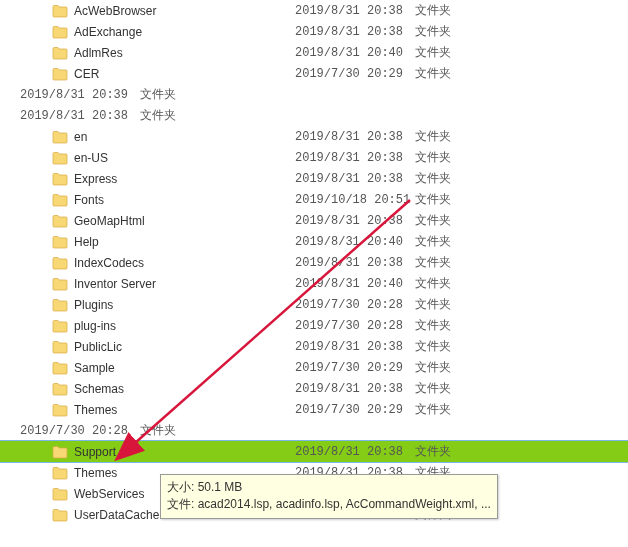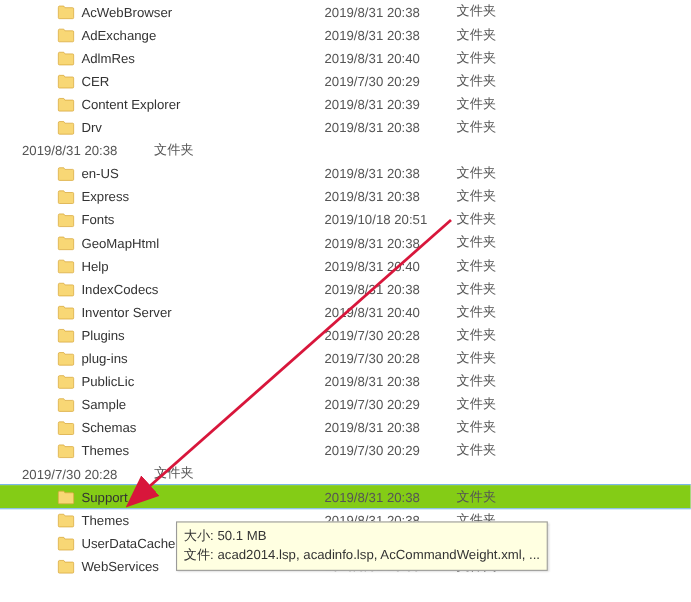--- a/index.html
+++ b/index.html
@@ -29,20 +29,21 @@
   }
   .name-col {
     display: flex;
     align-items: center;
     width: 275px;
     padding-left: 32px;
   }
   .date-col {
     width: 120px;
     color: #555;
+    font-family: Liberation Mono, monospace;
   }
   .type-col {
     width: 80px;
     color: #555;
   }
   .folder-icon {
     width: 16px;
     height: 14px;
     margin-right: 6px;
     flex-shrink: 0;
@@ -114,44 +115,36 @@
           <svg viewBox="0 0 16 14" width="16" height="14">
             <path d="M1 3 L1 12 Q1 13 2 13 L14 13 Q15 13 15 12 L15 4 Q15 3 14 3 L7 3 L6 1.5 L2 1.5 Q1 1.5 1 3 Z" fill="#f8d775" stroke="#d9a93e" stroke-width="0.7"></path>
           </svg>
         </span>
         <span>CER</span>
       </div>
       <div class="date-col">2019/7/30 20:29</div>
       <div class="type-col">文件夹</div>
     </div>
     <div class="row">
-      <div class="name-col">
-        <span class="folder-icon">
-          <svg viewBox="0 0 16 14" width="16" height="14">
-            <path d="M1 3 L1 12 Q1 13 2 13 L14 13 Q15 13 15 12 L15 4 Q15 3 14 3 L7 3 L6 1.5 L2 1.5 Q1 1.5 1 3 Z" fill="#f8d775" stroke="#d9a93e" stroke-width="0.7"></path>
-          </svg>
-        </span>
-        <span>Content Explorer</span>
-      </div>
       <div class="date-col">2019/8/31 20:39</div>
       <div class="type-col">文件夹</div>
     </div>
     <div class="row">
-      <div class="name-col">
-        <span class="folder-icon">
-          <svg viewBox="0 0 16 14" width="16" height="14">
-            <path d="M1 3 L1 12 Q1 13 2 13 L14 13 Q15 13 15 12 L15 4 Q15 3 14 3 L7 3 L6 1.5 L2 1.5 Q1 1.5 1 3 Z" fill="#f8d775" stroke="#d9a93e" stroke-width="0.7"></path>
-          </svg>
-        </span>
-        <span>Drv</span>
-      </div>
-      <div class="date-col">2019/8/31 20:38</div>
-      <div class="type-col">文件夹</div>
-    </div>
-    <div class="row">
+      <div class="date-col">2019/8/31 20:38</div>
+      <div class="type-col">文件夹</div>
+    </div>
+    <div class="row">
+      <div class="name-col">
+        <span class="folder-icon">
+          <svg viewBox="0 0 16 14" width="16" height="14">
+            <path d="M1 3 L1 12 Q1 13 2 13 L14 13 Q15 13 15 12 L15 4 Q15 3 14 3 L7 3 L6 1.5 L2 1.5 Q1 1.5 1 3 Z" fill="#f8d775" stroke="#d9a93e" stroke-width="0.7"></path>
+          </svg>
+        </span>
+        <span>en</span>
+      </div>
       <div class="date-col">2019/8/31 20:38</div>
       <div class="type-col">文件夹</div>
     </div>
     <div class="row">
       <div class="name-col">
         <span class="folder-icon">
           <svg viewBox="0 0 16 14" width="16" height="14">
             <path d="M1 3 L1 12 Q1 13 2 13 L14 13 Q15 13 15 12 L15 4 Q15 3 14 3 L7 3 L6 1.5 L2 1.5 Q1 1.5 1 3 Z" fill="#f8d775" stroke="#d9a93e" stroke-width="0.7"></path>
           </svg>
         </span>
@@ -332,35 +325,35 @@
       <div class="date-col">2019/8/31 20:38</div>
       <div class="type-col">文件夹</div>
     </div>
     <div class="row">
       <div class="name-col">
         <span class="folder-icon">
           <svg viewBox="0 0 16 14" width="16" height="14">
             <path d="M1 3 L1 12 Q1 13 2 13 L14 13 Q15 13 15 12 L15 4 Q15 3 14 3 L7 3 L6 1.5 L2 1.5 Q1 1.5 1 3 Z" fill="#f8d775" stroke="#d9a93e" stroke-width="0.7"></path>
           </svg>
         </span>
+        <span>WebServices</span>
+      </div>
+      <div class="date-col">2019/8/31 20:38</div>
+      <div class="type-col">文件夹</div>
+    </div>
+    <div class="row">
+      <div class="name-col">
+        <span class="folder-icon">
+          <svg viewBox="0 0 16 14" width="16" height="14">
+            <path d="M1 3 L1 12 Q1 13 2 13 L14 13 Q15 13 15 12 L15 4 Q15 3 14 3 L7 3 L6 1.5 L2 1.5 Q1 1.5 1 3 Z" fill="#f8d775" stroke="#d9a93e" stroke-width="0.7"></path>
+          </svg>
+        </span>
         <span>UserDataCache</span>
       </div>
       <div class="date-col">2019/7/30 20:28</div>
-      <div class="type-col">文件夹</div>
-    </div>
-    <div class="row">
-      <div class="name-col">
-        <span class="folder-icon">
-          <svg viewBox="0 0 16 14" width="16" height="14">
-            <path d="M1 3 L1 12 Q1 13 2 13 L14 13 Q15 13 15 12 L15 4 Q15 3 14 3 L7 3 L6 1.5 L2 1.5 Q1 1.5 1 3 Z" fill="#f8d775" stroke="#d9a93e" stroke-width="0.7"></path>
-          </svg>
-        </span>
-        <span>WebServices</span>
-      </div>
-      <div class="date-col">2019/8/31 20:38</div>
       <div class="type-col">文件夹</div>
     </div>
   </div>
 
 <svg class="arrow" style="left:100px; top:190px;" width="320" height="280">
   <defs>
     <marker id="ah" markerWidth="12" markerHeight="10" refX="10" refY="5" orient="auto">
       <polygon points="0,0 12,5 0,10" fill="#d8163b"></polygon>
     </marker>
   </defs>

